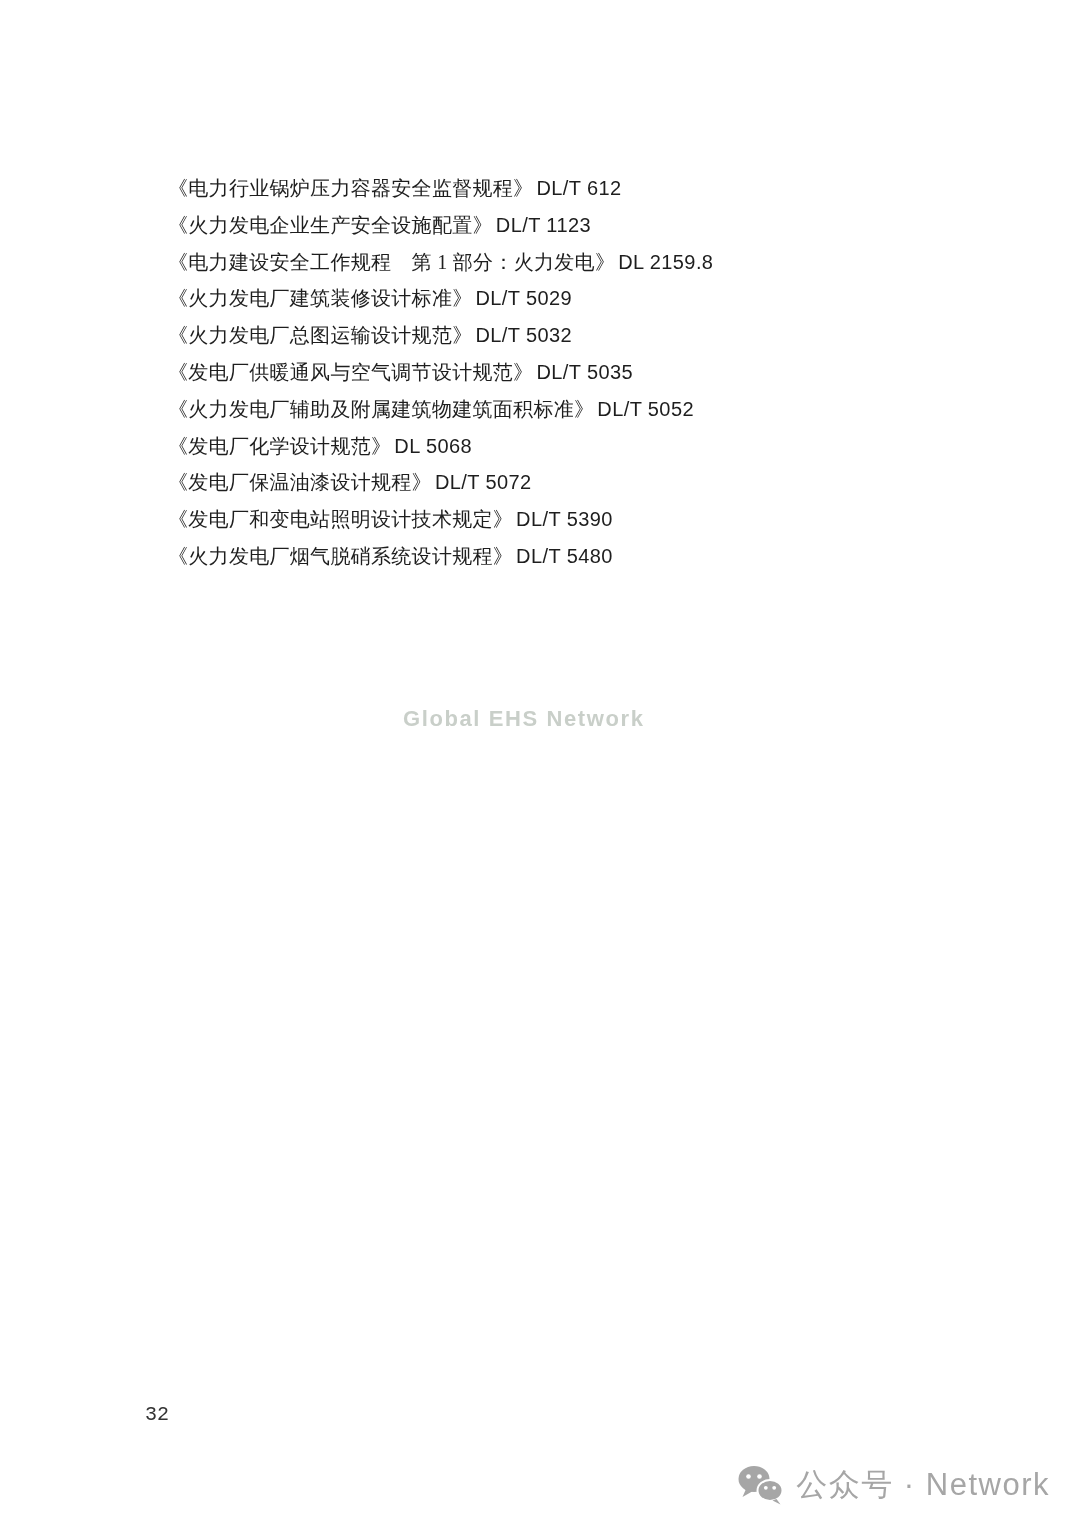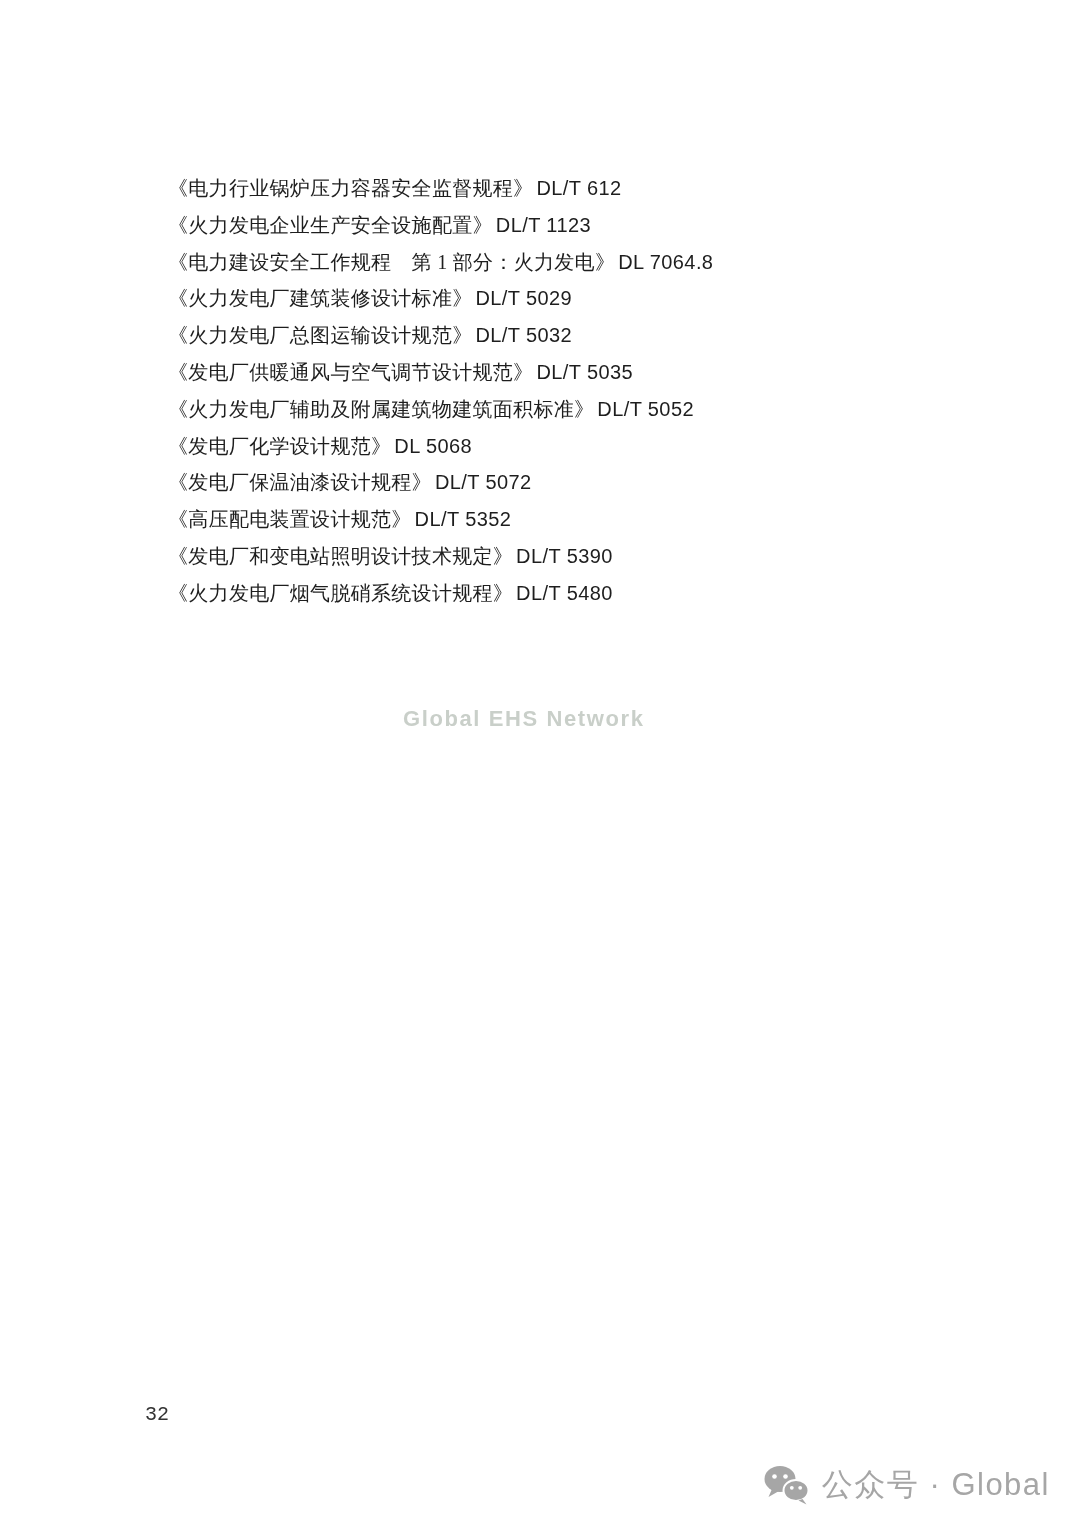--- a/index.html
+++ b/index.html
@@ -105,42 +105,39 @@
 <div class="page">
 
   <ul class="std-list">
     <li class="std-item">
       <span class="std-title">《电力行业锅炉压力容器安全监督规程》</span><span class="std-code">DL/T 612</span>
     </li>
     <li class="std-item">
       <span class="std-title">《火力发电企业生产安全设施配置》</span><span class="std-code">DL/T 1123</span>
     </li>
     <li class="std-item">
-      <span class="std-title">《电力建设安全工作规程　第 1 部分：火力发电》</span><span class="std-code">DL 7064.8</span>
+      <span class="std-title">《电力建设安全工作规程　第 1 部分：火力发电》</span><span class="std-code">DL 2159.8</span>
     </li>
     <li class="std-item">
       <span class="std-title">《火力发电厂建筑装修设计标准》</span><span class="std-code">DL/T 5029</span>
     </li>
     <li class="std-item">
       <span class="std-title">《火力发电厂总图运输设计规范》</span><span class="std-code">DL/T 5032</span>
     </li>
     <li class="std-item">
       <span class="std-title">《发电厂供暖通风与空气调节设计规范》</span><span class="std-code">DL/T 5035</span>
     </li>
     <li class="std-item">
       <span class="std-title">《火力发电厂辅助及附属建筑物建筑面积标准》</span><span class="std-code">DL/T 5052</span>
     </li>
     <li class="std-item">
       <span class="std-title">《发电厂化学设计规范》</span><span class="std-code">DL 5068</span>
     </li>
     <li class="std-item">
       <span class="std-title">《发电厂保温油漆设计规程》</span><span class="std-code">DL/T 5072</span>
-    </li>
-    <li class="std-item">
-      <span class="std-title">《高压配电装置设计规范》</span><span class="std-code">DL/T 5352</span>
     </li>
     <li class="std-item">
       <span class="std-title">《发电厂和变电站照明设计技术规定》</span><span class="std-code">DL/T 5390</span>
     </li>
     <li class="std-item">
       <span class="std-title">《火力发电厂烟气脱硝系统设计规程》</span><span class="std-code">DL/T 5480</span>
     </li>
   </ul>
 
   <div class="watermark">
@@ -155,16 +152,16 @@
       <ellipse cx="17" cy="14" rx="15.5" ry="13" fill="#a6a6a6"></ellipse>
       <polygon points="9,24 5.5,32 16,26" fill="#a6a6a6"></polygon>
       <circle cx="11.5" cy="11.5" r="2.3" fill="#ffffff"></circle>
       <circle cx="22.5" cy="11.5" r="2.3" fill="#ffffff"></circle>
 
       <ellipse cx="33" cy="25.5" rx="12.5" ry="10.5" fill="#a6a6a6" stroke="#ffffff" stroke-width="2"></ellipse>
       <polygon points="39.5,34 43.5,39.5 35.5,35.5" fill="#a6a6a6"></polygon>
       <circle cx="28.8" cy="22.8" r="1.9" fill="#ffffff"></circle>
       <circle cx="37.2" cy="22.8" r="1.9" fill="#ffffff"></circle>
     </svg>
-    <span class="footer-text">公众号 · Global</span>
+    <span class="footer-text">公众号 · Network</span>
   </div>
 
 </div>
 
 </body></html>

